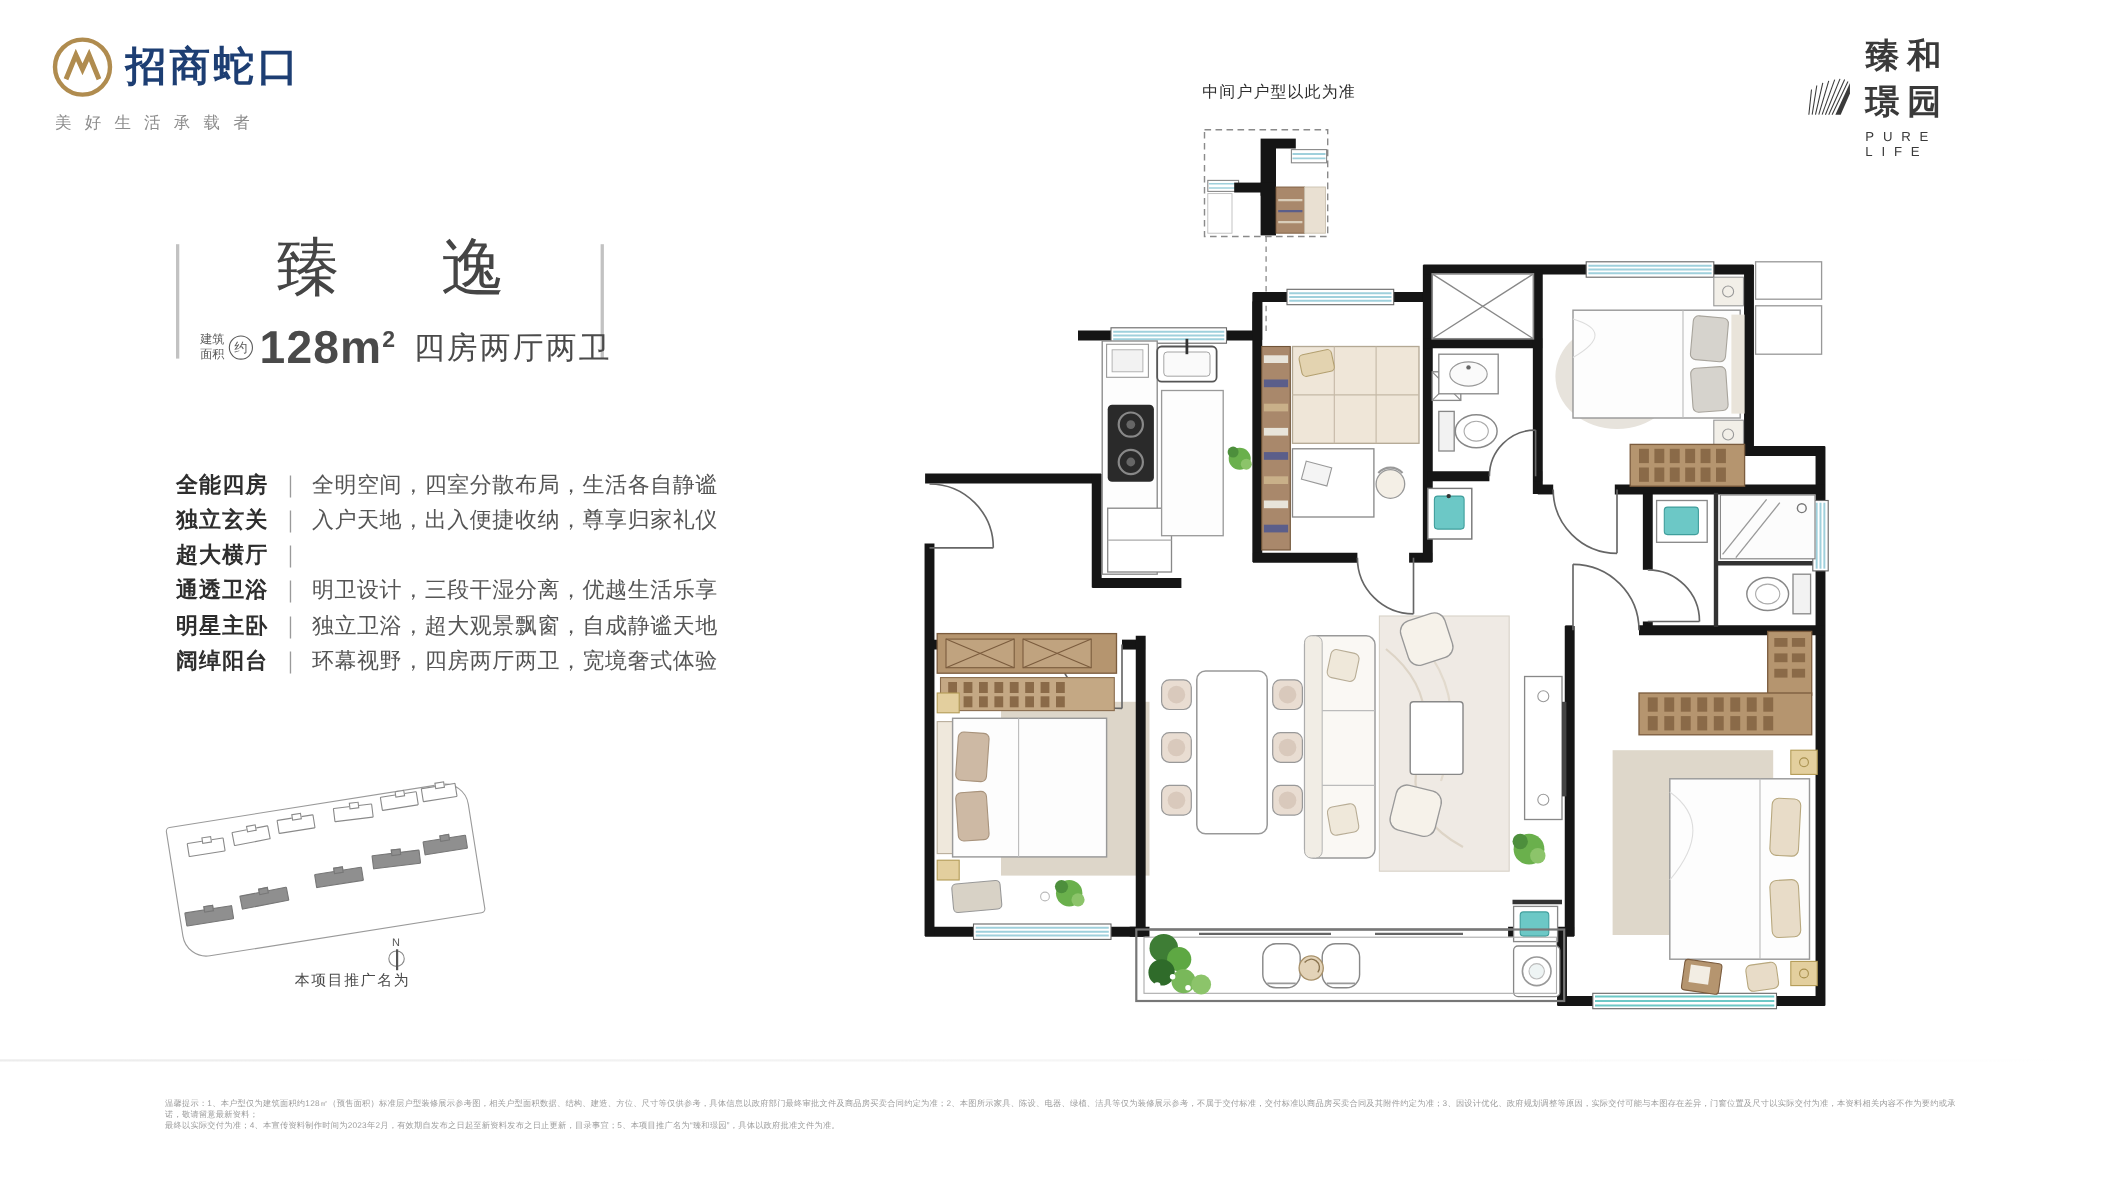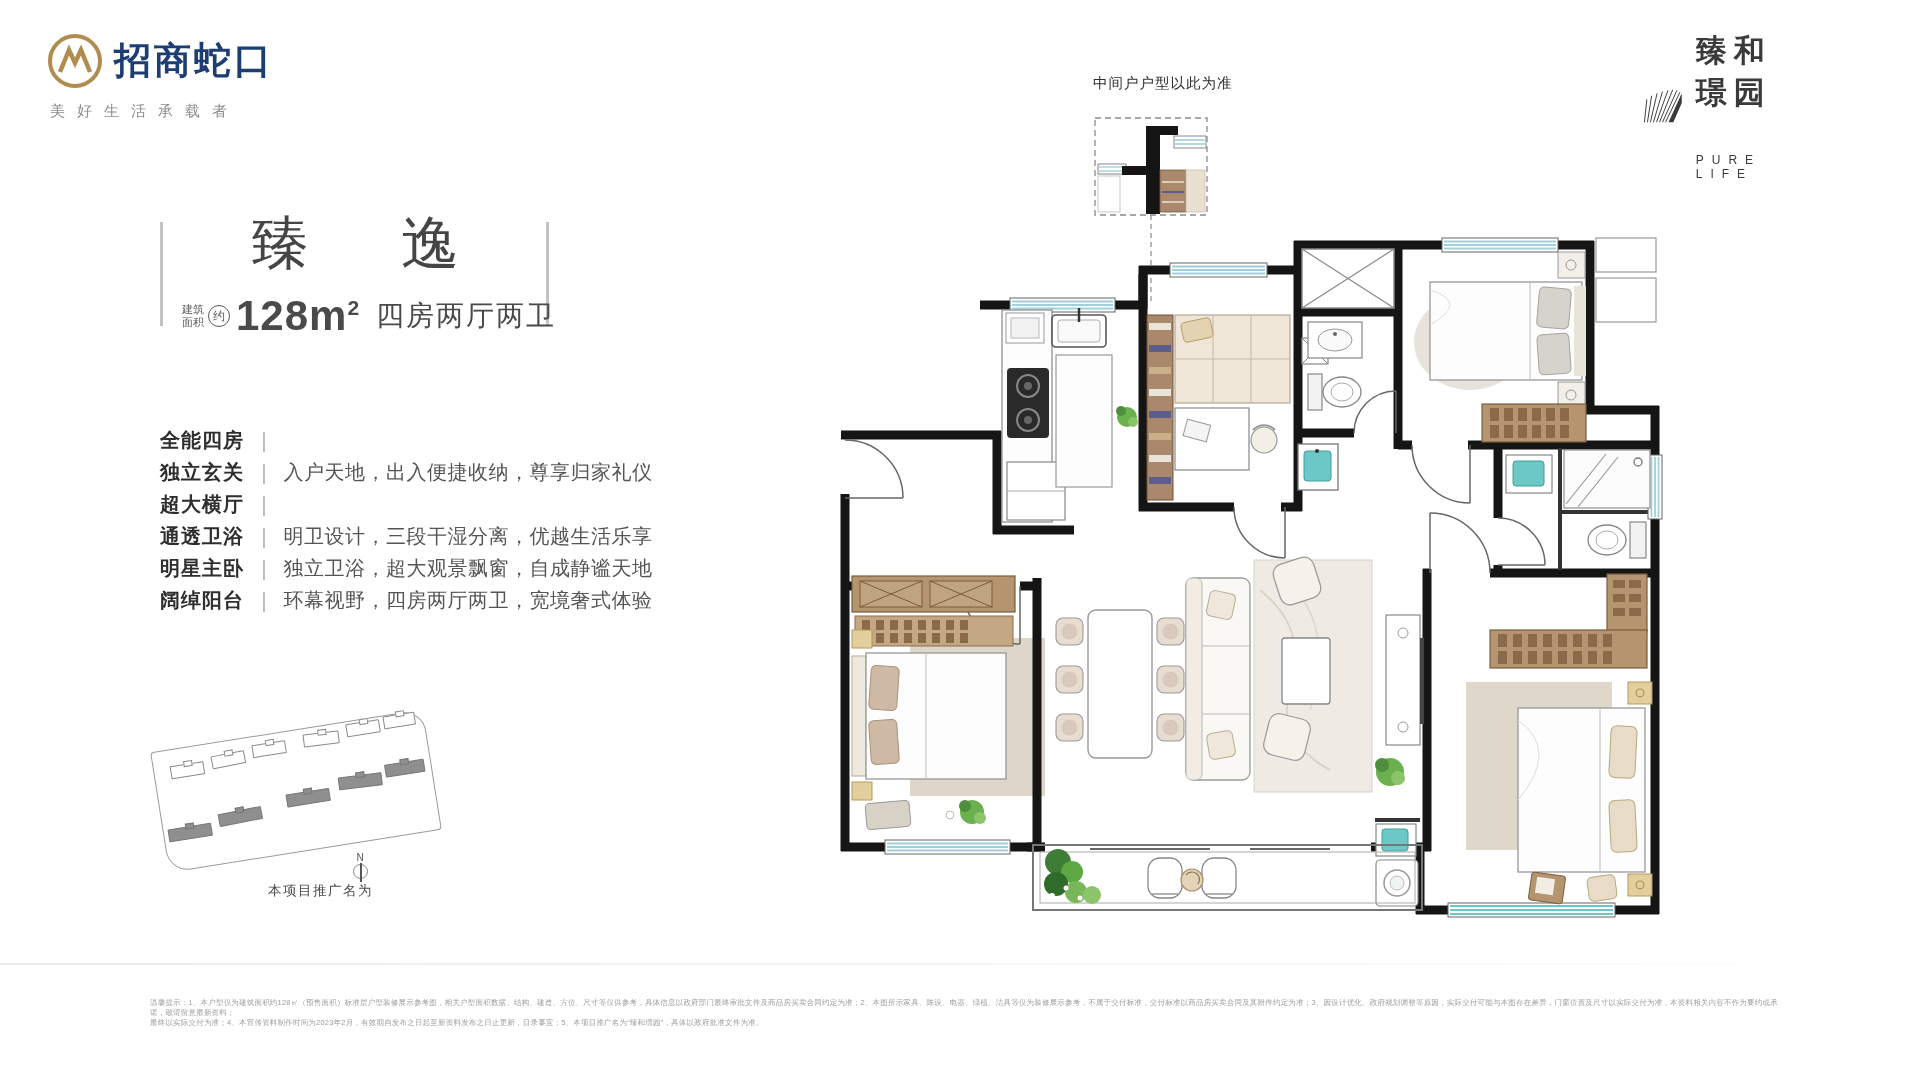--- a/index.html
+++ b/index.html
@@ -6,21 +6,21 @@
   html,body { width:1920px; height:1080px; background:#fff; overflow:hidden;
               font-family:"Liberation Sans","DejaVu Sans",sans-serif; }
   .abs { position:absolute; }
   #stage { position:relative; width:1704px; height:1080px; background:#fff; }
 
   
   #brand { left:46px; top:32px; display:flex; align-items:center; }
   #brand-text { font-size:37px; font-weight:bold; color:#1d3e73; letter-spacing:3px; margin-left:10px; }
   #brand-tagline { left:50px; top:102px; font-size:15px; color:#8d8d8d; letter-spacing:12px; }
   #project { left:1642px; top:30px; display:flex; align-items:center; gap:14px; }
-  #project-names { display:flex; flex-direction:column;gap:36px; }
+  #project-names { display:flex; flex-direction:column; }
   #project-name { font-size:31px; color:#3a3a3a; letter-spacing:7px; font-weight:600; }
   #project-sub { font-size:12px; color:#3a3a3a; letter-spacing:8px; margin-top:3px; }
 
   
   .tbar { width:3px; height:104px; background:#c2c2c2; top:222px; }
   #unit-title { left:205px; top:205px; width:300px; display:flex; justify-content:center; gap:92px;
                 font-size:58px; color:#454545; font-weight:500; }
   #area-row { left:182px; top:292px; display:flex; align-items:center; }
   #area-prefix { display:flex; flex-direction:column; font-size:11px; color:#5a5a5a; line-height:1.2; }
   #area-circle { width:22px; height:22px; border:1px solid #5a5a5a; border-radius:50%;
@@ -110,20 +110,21 @@
     </div>
     <div id="area-circle">约</div>
     <div id="area-value"><span>128m</span><sup>2</sup></div>
     <div id="layout-text">四房两厅两卫</div>
   </div>
 
   <div class="abs" id="features">
     <div class="feat">
       <span class="lab">全能四房</span>
         <span class="sep">｜</span>
+        <span class="desc">全明空间，四室分散布局，生活各自静谧</span>
     </div>
     <div class="feat">
       <span class="lab">独立玄关</span>
         <span class="sep">｜</span>
         <span class="desc">入户天地，出入便捷收纳，尊享归家礼仪</span>
     </div>
     <div class="feat">
       <span class="lab">超大横厅</span>
         <span class="sep">｜</span>
     </div>

